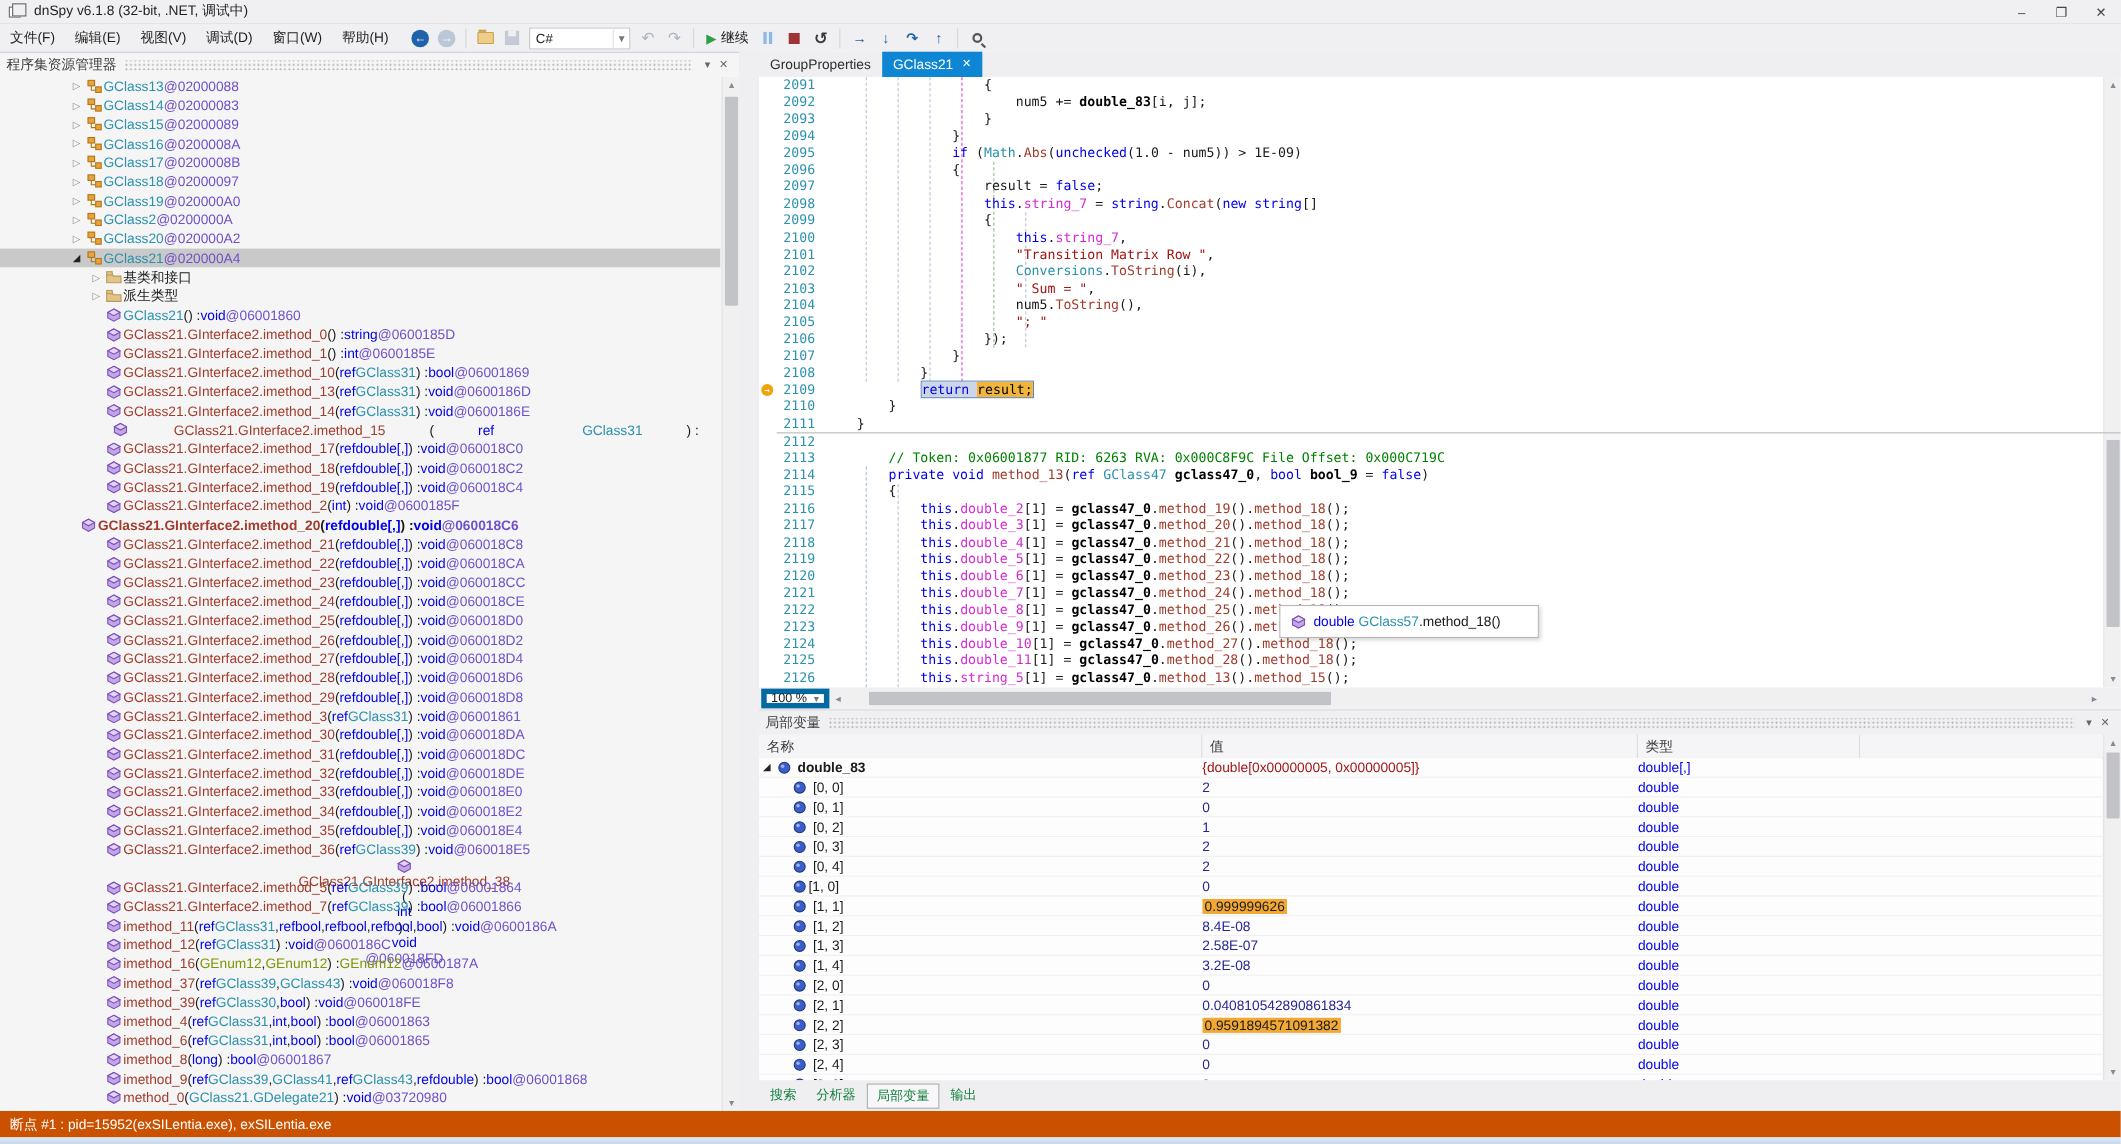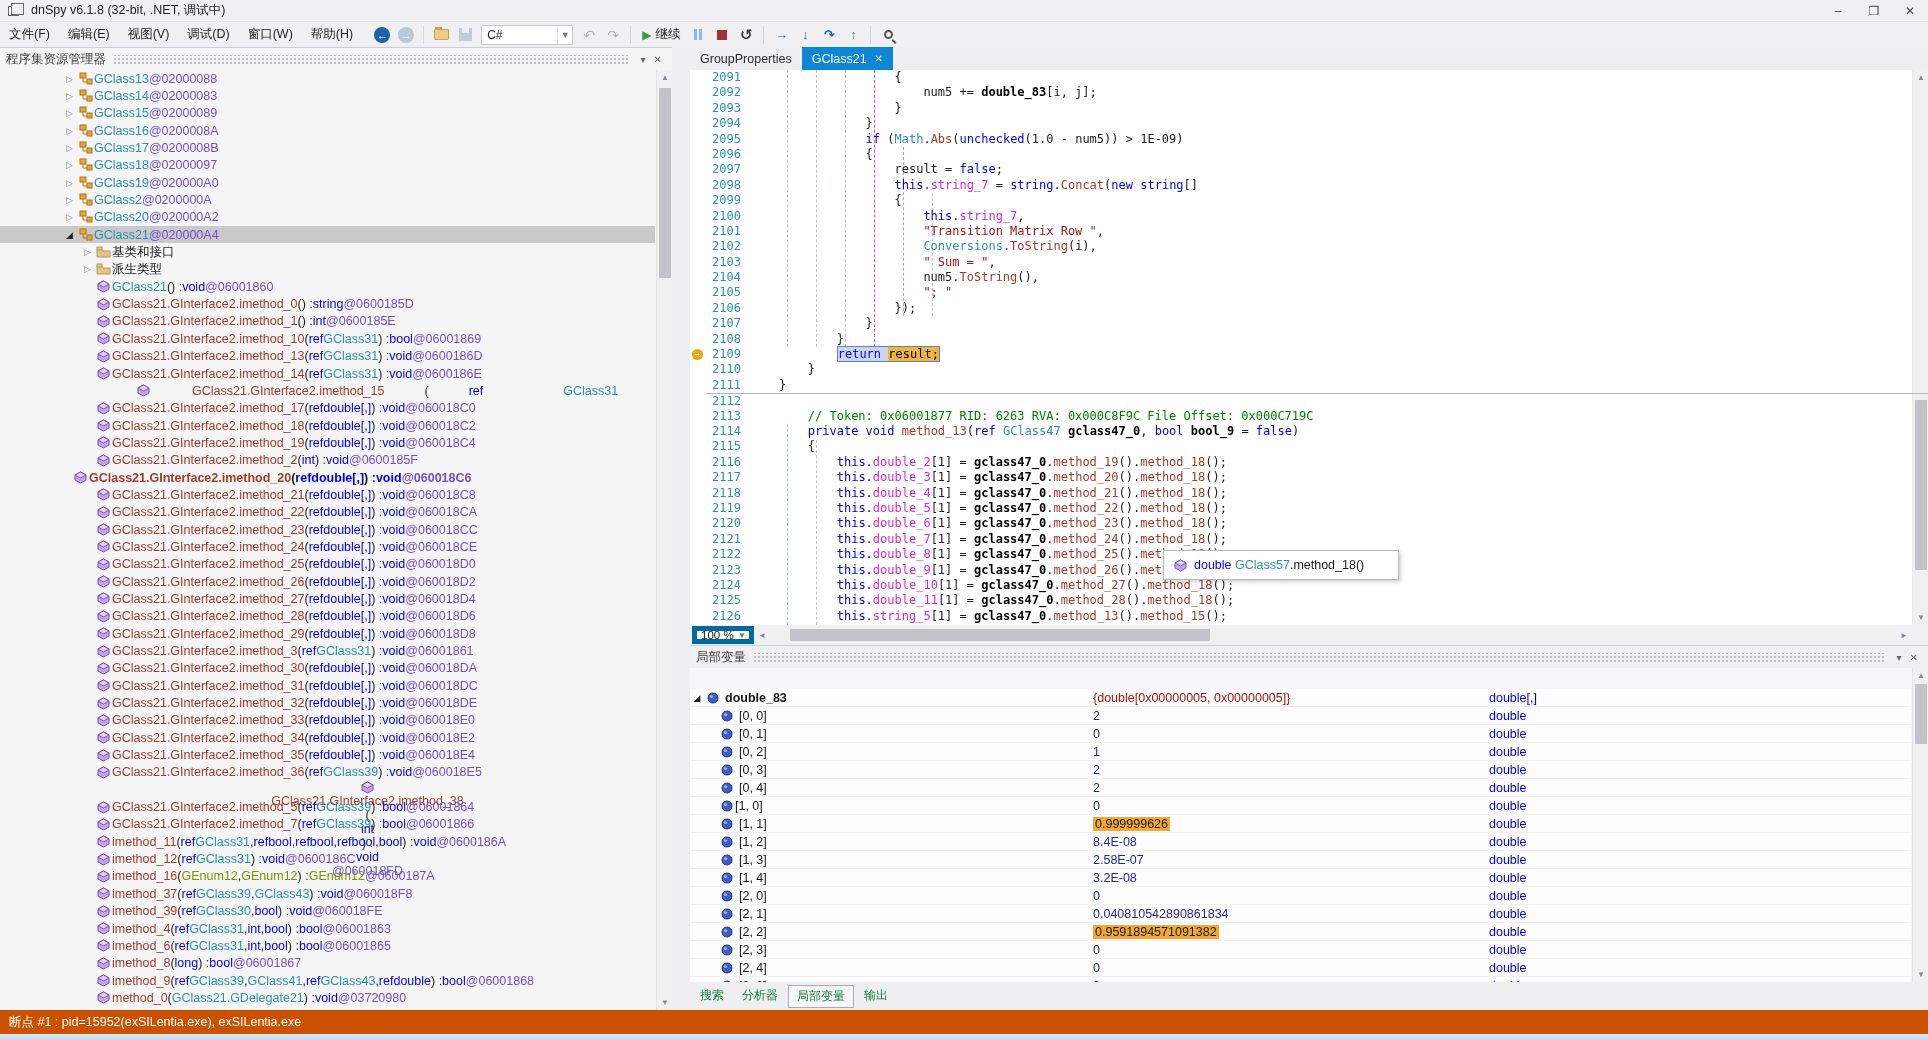--- a/index.html
+++ b/index.html
@@ -444,21 +444,21 @@
         </span>
         <span class="tseg m">GClass21.GInterface2.imethod_14</span>
         <span class="tseg p">(</span>
         <span class="tseg k">ref</span>
         <span class="tseg p"> </span>
         <span class="tseg t">GClass31</span>
         <span class="tseg p">) : </span>
         <span class="tseg k">void</span>
         <span class="tseg a"> @0600186E</span>
       </div>
-      <div class="trow" style="padding-left: 80px; gap: 40px;">
+      <div class="trow" style="padding-left: 46px; gap: 40px;">
         <span class="exp"></span>
         <span class="ticon">
           <svg width="13" height="13">
             <polygon points="6.5,1 12,4 12,9 6.5,12 1,9 1,4" fill="#C3A6E8" stroke="#7D4FB8"></polygon>
             <polygon points="6.5,1 12,4 6.5,7 1,4" fill="#E2D4F4" stroke="#7D4FB8"></polygon>
           </svg>
         </span>
         <span class="tseg m">GClass21.GInterface2.imethod_15</span>
         <span class="tseg p">(</span>
         <span class="tseg k">ref</span>
@@ -1191,20 +1191,25 @@
     <span class="hsb-arrow" style="position:absolute;right:16px;">►</span>
   </div>
 
   <div id="locals">
     <div class="panel-header">
       <span>局部变量</span>
       <span class="dots"></span>
       <span class="hdr-btn">▾</span>
       <span class="hdr-btn">✕</span>
     </div>
+    <div class="colhdr">
+      <div class="col c-name">名称</div>
+      <div class="col c-val">值</div>
+      <div class="col c-type">类型</div>
+    </div>
     <div id="lrows">
         <div class="lrow">
           <div class="lcell-name">
             <span class="lexp">◢</span>
             <span class="ticon">
               <svg width="12" height="12">
                 <circle cx="6" cy="6" r="5" fill="#3B5FC9" stroke="#23357F"></circle>
                 <circle cx="4.5" cy="4.5" r="1.6" fill="#9FB4EE"></circle>
               </svg>
             </span>

